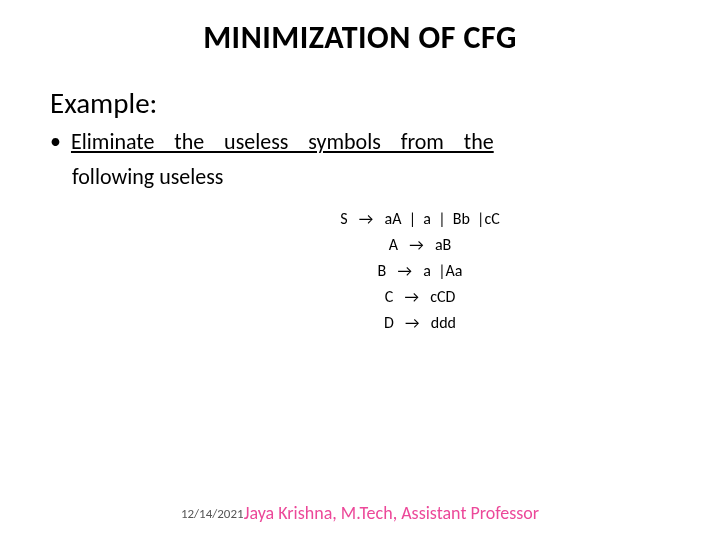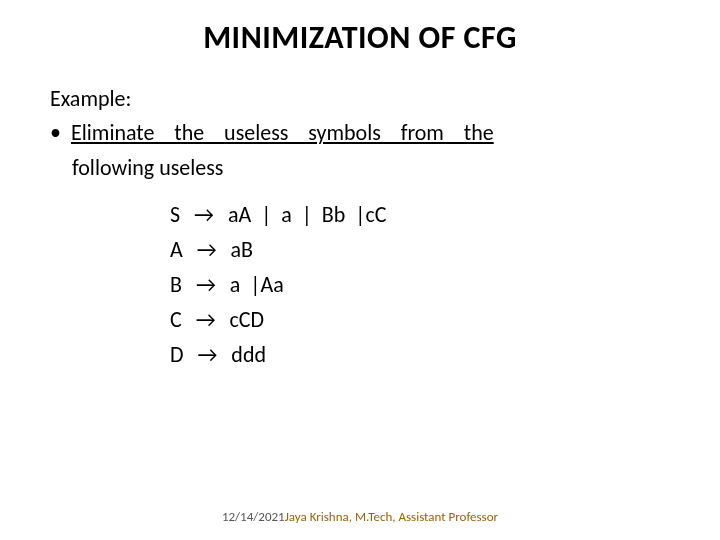--- a/index.html
+++ b/index.html
@@ -29,21 +29,21 @@
     .title {
       font-size: 32px;
       font-weight: 600;
       color: #000000;
       text-align: center;
       margin-bottom: 28px;
       letter-spacing: 0.5px;
     }
 
     .example-label {
-      font-size: 22px;
+      font-size: 29px;
       color: #000000;
       margin-bottom: 6px;
       font-weight: 400;
     }
 
     .bullet-line {
       display: flex;
       align-items: flex-start;
       font-size: 22px;
       color: #000000;
@@ -71,23 +71,24 @@
 
     .grammar-block {
       margin-left: 120px;
       margin-top: 4px;
       display: flex;
       flex-direction: column;
       gap: 2px;
     }
 
     .grammar-line {
-      font-size: 22px;
+      font-size: 16px;
       color: #000000;
       line-height: 1.5;
+      text-align: center;
     }
 
     .arrow {
       display: inline-block;
       margin: 0 4px;
     }
 
     .footer {
       position: absolute;
       bottom: 16px;
@@ -97,22 +98,22 @@
       justify-content: center;
       align-items: center;
     }
 
     .footer-date {
       font-size: 13px;
       color: #555555;
     }
 
     .footer-author {
-      font-size: 13px;
-      color: #a16207;
+      font-size: 18px;
+      color: #ec4899;
     }
   </style>
 </head>
 <body>
 
 <div class="slide-container">
 
   <div class="title">MINIMIZATION OF CFG</div>
 
   <div class="example-label">Example:</div>

